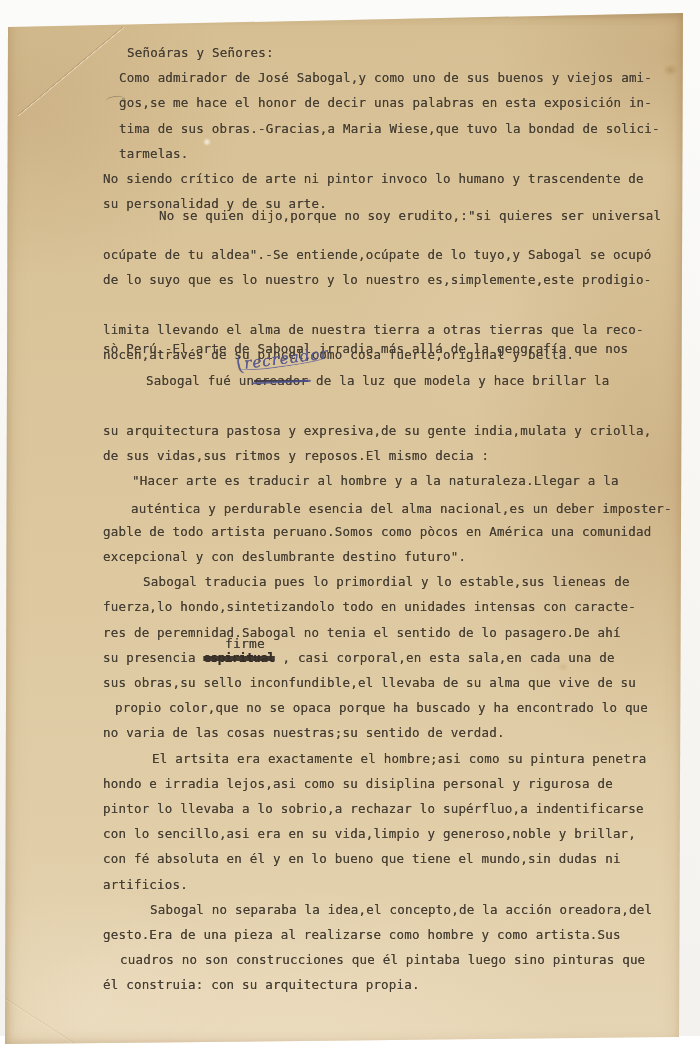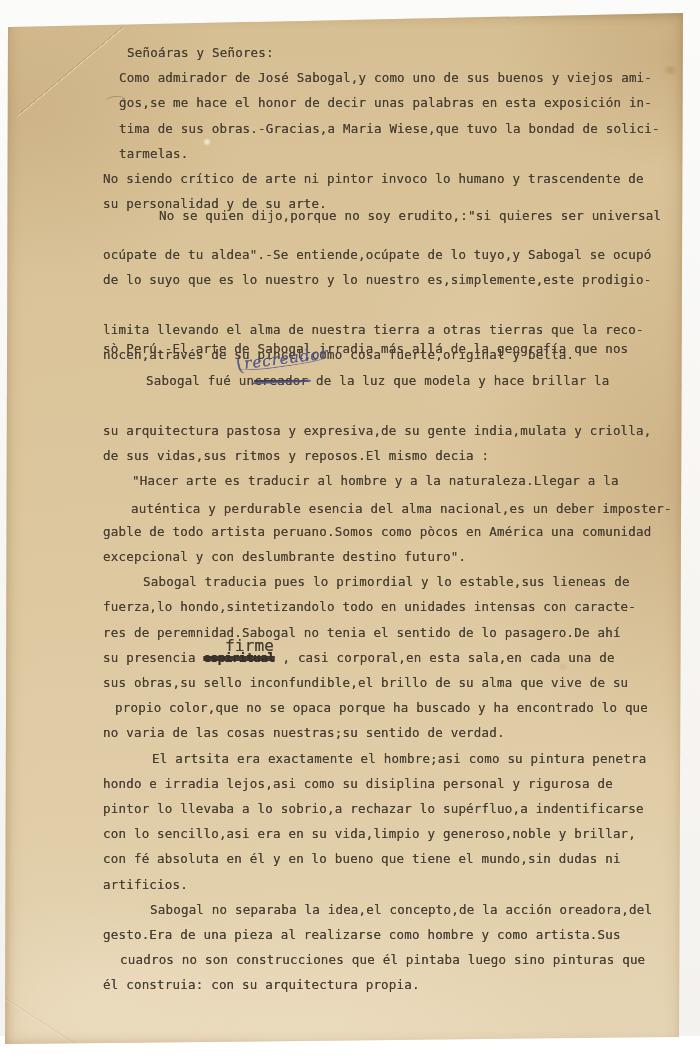--- a/index.html
+++ b/index.html
@@ -45,21 +45,21 @@
   
   .seg-pen{position:relative;text-decoration:line-through;
     text-decoration-thickness:1.5px;text-decoration-color:rgba(60,55,70,.8);}
   .seg-pen::after{content:"";position:absolute;left:-2px;right:-3px;top:54%;height:2px;
     background:rgba(78,82,142,.85);transform:rotate(-2.5deg);border-radius:2px;}
   
   .seg-x{font-weight:700;color:#332d26;letter-spacing:-.4px;
     text-decoration:line-through;text-decoration-thickness:4.5px;
     text-decoration-color:rgba(51,45,38,.72);}
   
-  .interline{position:absolute;font-size:16px;color:#453e33;
+  .interline{position:absolute;font-size:13px;color:#453e33;
     text-shadow:0 0 .6px rgba(69,62,51,.75);}
   
   .hand{position:absolute;font-family:"DejaVu Serif",serif;font-style:italic;
     font-size:15.5px;color:#585c9d;transform:rotate(-7deg);letter-spacing:.8px;z-index:3;}
   .hand::before{content:"(";display:inline-block;margin-right:1px;
     transform:rotate(-14deg) scaleY(1.3);}
   .hand::after{content:"";position:absolute;left:4px;right:2px;bottom:1px;height:7px;
     border-bottom:1.4px solid rgba(88,92,157,.85);border-radius:0 0 70% 90%;
     transform:rotate(-1.5deg);}
 </style>
@@ -93,21 +93,21 @@
       <div class="tline" style="top: 424px; left: 103px;"><span class="seg-n">su arquitectura pastosa y expresiva,de su gente india,mulata y criolla,</span></div>
       <div class="tline" style="top: 449.2px; left: 103px;"><span class="seg-n">de sus vidas,sus ritmos y reposos.El mismo decia :</span></div>
       <div class="tline" style="top: 474.4px; left: 132px;"><span class="seg-n">"Hacer arte es traducir al hombre y a la naturaleza.Llegar a la</span></div>
       <div class="tline" style="top: 502px; left: 103px; margin-left: 28px;"><span class="seg-n">auténtica y perdurable esencia del alma nacional,es un deber imposter-</span></div>
       <div class="tline" style="top: 524.8px; left: 103px;"><span class="seg-n">gable de todo artista peruano.Somos como pòcos en América una comunidad</span></div>
       <div class="tline" style="top: 550px; left: 103px;"><span class="seg-n">excepcional y con deslumbrante destino futuro".</span></div>
       <div class="tline" style="top: 575.2px; left: 143px;"><span class="seg-n">Sabogal traducia pues lo primordial y lo estable,sus lieneas de</span></div>
       <div class="tline" style="top: 600.4px; left: 103px;"><span class="seg-n">fuerza,lo hondo,sintetizandolo todo en unidades intensas con caracte-</span></div>
       <div class="tline" style="top: 625.6px; left: 103px;"><span class="seg-n">res de peremnidad.Sabogal no tenia el sentido de lo pasagero.De ahí</span></div>
       <div class="tline" style="top: 650.8px; left: 103px;"><span class="seg-n">su presencia </span><span class="seg-x">espiritual</span><span class="seg-n"> , casi corporal,en esta sala,en cada una de</span></div>
-      <div class="tline" style="top: 676px; left: 103px;"><span class="seg-n">sus obras,su sello inconfundible,el brillo de su alma que vive de su</span></div>
+      <div class="tline" style="top: 676px; left: 103px;"><span class="seg-n">sus obras,su sello inconfundible,el llevaba de su alma que vive de su</span></div>
       <div class="tline" style="top: 701.2px; left: 103px; margin-left: 12px;"><span class="seg-n">propio color,que no se opaca porque ha buscado y ha encontrado lo que</span></div>
       <div class="tline" style="top: 726.4px; left: 103px;"><span class="seg-n">no varia de las cosas nuestras;su sentido de verdad.</span></div>
       <div class="tline" style="top: 751.6px; left: 152px;"><span class="seg-n">El artsita era exactamente el hombre;asi como su pintura penetra</span></div>
       <div class="tline" style="top: 776.8px; left: 103px;"><span class="seg-n">hondo e irradia lejos,asi como su disiplina personal y rigurosa de</span></div>
       <div class="tline" style="top: 802px; left: 103px;"><span class="seg-n">pintor lo llevaba a lo sobrio,a rechazar lo supérfluo,a indentificarse</span></div>
       <div class="tline" style="top: 827.2px; left: 103px;"><span class="seg-n">con lo sencillo,asi era en su vida,limpio y generoso,noble y brillar,</span></div>
       <div class="tline" style="top: 852.4px; left: 103px;"><span class="seg-n">con fé absoluta en él y en lo bueno que tiene el mundo,sin dudas ni</span></div>
       <div class="tline" style="top: 877.6px; left: 103px;"><span class="seg-n">artificios.</span></div>
       <div class="tline" style="top: 902.8px; left: 150px;"><span class="seg-n">Sabogal no separaba la idea,el concepto,de la acción oreadora,del</span></div>
       <div class="tline" style="top: 928px; left: 103px;"><span class="seg-n">gesto.Era de una pieza al realizarse como hombre y como artista.Sus</span></div>

